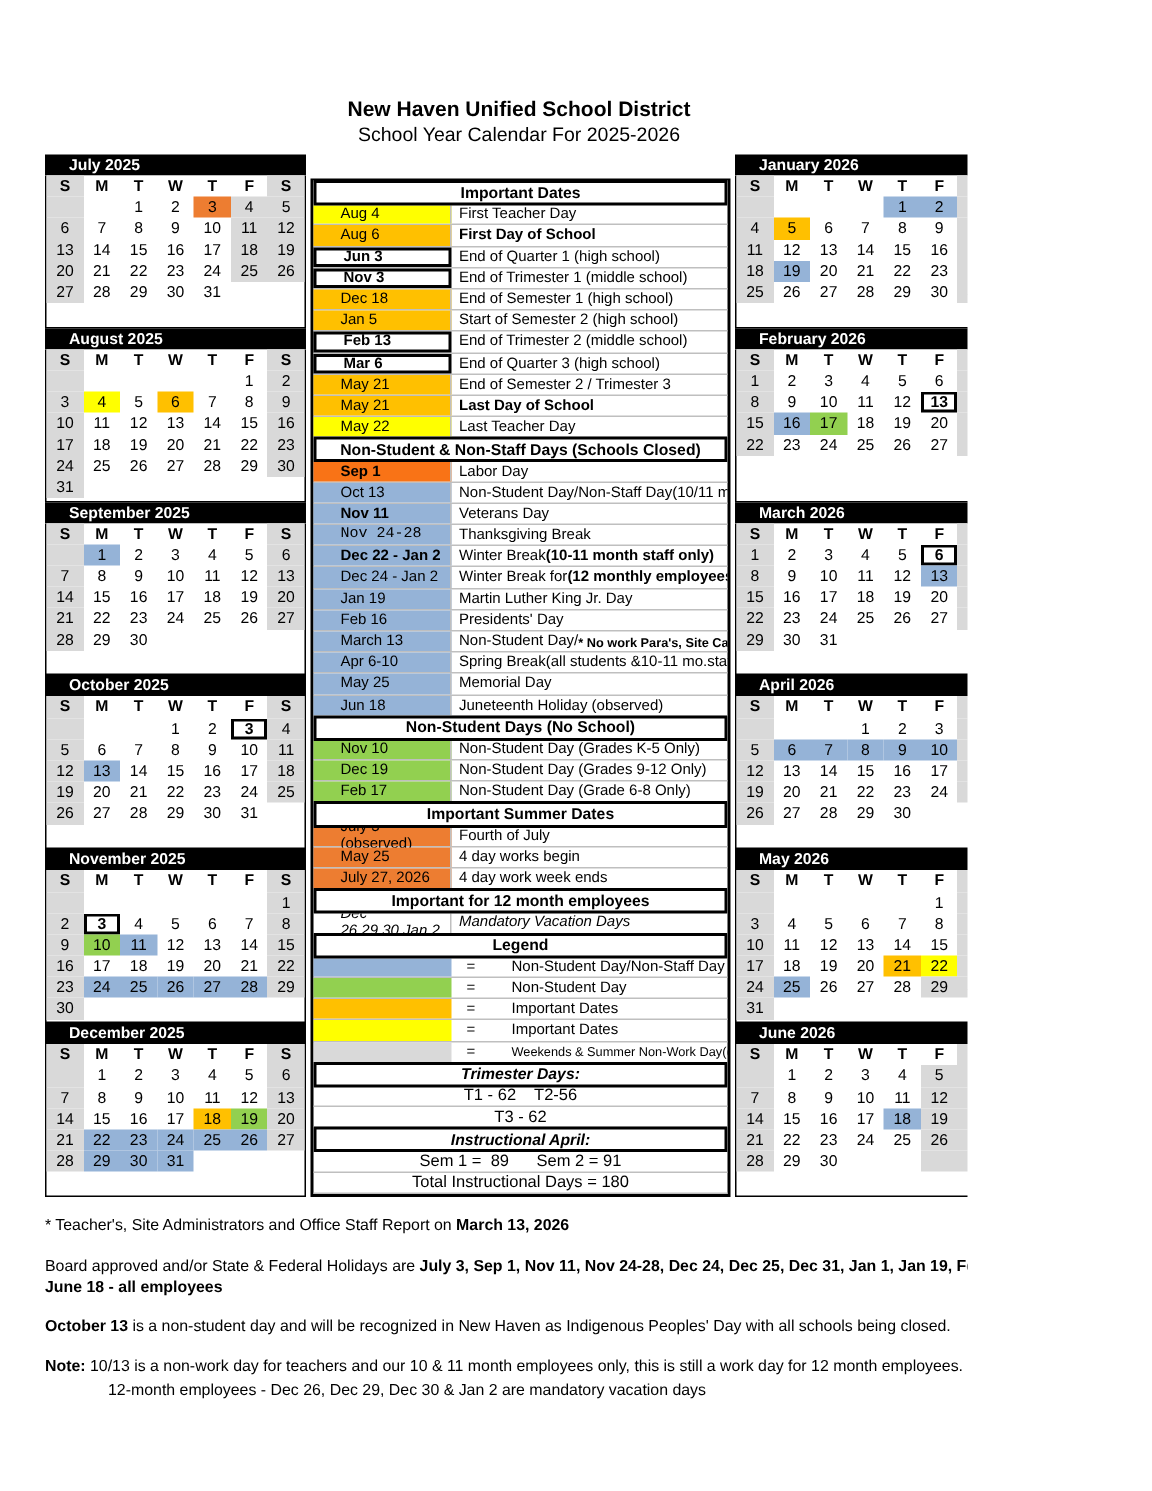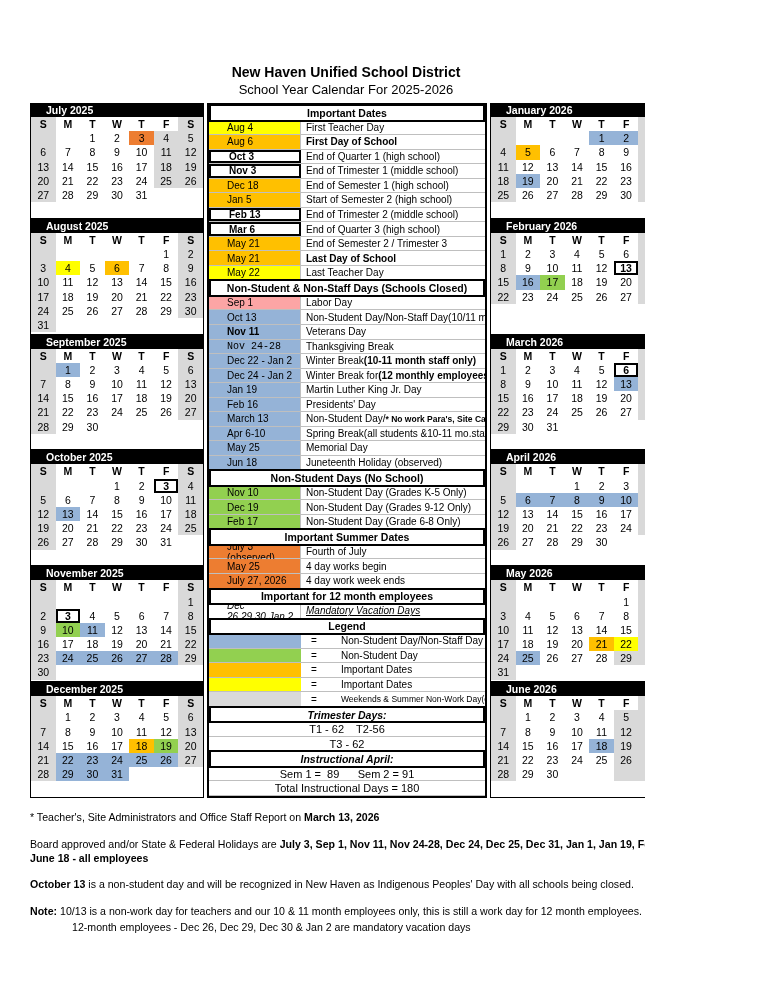--- a/index.html
+++ b/index.html
@@ -12,33 +12,33 @@
   .months-col { width:174px; min-width:174px; display:flex; flex-direction:column; }
   .month-panel { flex:1 1 0; display:flex; flex-direction:column; min-height:0; }
   .month-title { background:#000; color:#fff; font-weight:bold; font-size:10.5px; height:14px; line-height:14px; padding-left:16px; }
   .month-grid { flex:1; border:1px solid #000; border-top:none; background:#fff;
                 display:grid; grid-template-columns:repeat(7,1fr); grid-auto-rows:14.2px;
                 font-size:10.5px; text-align:center; align-items:stretch; }
   .dcell { line-height:14.2px; height:14.2px; }
   .dowh { font-weight:bold; }
   .gray { background:#D9D9D9; }
   .boxed { box-shadow: inset 0 0 0 2px #000; font-weight:bold; background:#fff; }
-  .middle-col { flex:1; border:2px solid #000; display:flex; flex-direction:column; background:#fff; min-width:0; }
+  .middle-col { flex:1; border:2px solid #000; display:flex; flex-direction:column; background:#fff; min-width:0;margin-top:16px; }
   .m-header { flex:1 1 0; min-height:0; border:2px solid #000; margin:-1px 0; z-index:1;
               font-weight:bold; font-size:10.5px; text-align:center;
               display:flex; align-items:center; justify-content:center; background:#fff; }
   .m-header.it { font-style:italic; }
   .m-row { flex:1 1 0; min-height:0; display:flex; align-items:stretch; border-bottom:1px solid #BFBFBF; font-size:10px; }
   .m-date { width:92px; min-width:92px; padding-left:18px; display:flex; align-items:center; border-right:1px solid #BFBFBF; box-sizing:border-box; }
   .m-date.box { border:2px solid #000; font-weight:bold; }
   .m-date.it { font-style:italic; }
   .m-desc { flex:1; padding-left:5px; display:flex; align-items:center; min-width:0; white-space:nowrap; overflow:hidden; }
   .m-desc .b { font-weight:bold; }
   .m-desc .sm { font-size:8.5px; font-weight:bold; }
-  .m-desc .i { font-style:italic;text-decoration:underline; }
+  .m-desc .i { font-style:italic; }
   .m-swatch { width:92px; min-width:92px; }
   .m-eq { width:26px; min-width:26px; display:flex; align-items:center; justify-content:center; }
   .m-ltext { flex:1; padding-left:14px; display:flex; align-items:center; white-space:nowrap; overflow:hidden; }
   .m-ltext.sm { font-size:8.5px; }
   .m-center { flex:1 1 0; min-height:0; display:flex; align-items:center; justify-content:center;
               font-size:11px; border-bottom:1px solid #BFBFBF; white-space:pre; }
   .footnotes { margin-left:30px; margin-top:13px; width:706px; font-size:10.6px; line-height:1.3; }
   .fn { margin-bottom:13px; }
   .fn.tight { margin-bottom:2px; }
   .fn.indent { padding-left:42px; }
@@ -359,21 +359,21 @@
             <span>First Teacher Day</span>
           </div>
         </div>
         <div class="m-row">
           <div class="m-date" style="background: rgb(255, 192, 0);">Aug 6</div>
           <div class="m-desc">
             <span class="b">First Day of School</span>
           </div>
         </div>
         <div class="m-row">
-          <div class="m-date box">Oct 3</div>
+          <div class="m-date box">Jun 3</div>
           <div class="m-desc">
             <span>End of Quarter 1 (high school)</span>
           </div>
         </div>
         <div class="m-row">
           <div class="m-date box">Nov 3</div>
           <div class="m-desc">
             <span>End of Trimester 1 (middle school)</span>
           </div>
         </div>
@@ -414,21 +414,21 @@
           </div>
         </div>
         <div class="m-row">
           <div class="m-date" style="background: rgb(255, 255, 0);">May 22</div>
           <div class="m-desc">
             <span>Last Teacher Day</span>
           </div>
         </div>
         <div class="m-header">Non-Student &amp; Non-Staff Days (Schools Closed)</div>
         <div class="m-row">
-          <div class="m-date" style="background: #fca5a5;">Sep 1</div>
+          <div class="m-date" style="background: #f97316; font-weight: bold;">Sep 1</div>
           <div class="m-desc">
             <span>Labor Day</span>
           </div>
         </div>
         <div class="m-row">
           <div class="m-date" style="background: rgb(149, 179, 215);">Oct 13</div>
           <div class="m-desc">
             <span>Non-Student Day/Non-Staff Day(10/11 mo.)</span>
           </div>
         </div>
@@ -438,21 +438,21 @@
             <span>Veterans Day</span>
           </div>
         </div>
         <div class="m-row">
           <div class="m-date" style="background: rgb(149, 179, 215); font-family: Liberation Mono, monospace;">Nov 24-28</div>
           <div class="m-desc">
             <span>Thanksgiving Break</span>
           </div>
         </div>
         <div class="m-row">
-          <div class="m-date" style="background: rgb(149, 179, 215);">Dec 22 - Jan 2</div>
+          <div class="m-date" style="background: rgb(149, 179, 215); font-weight: bold;">Dec 22 - Jan 2</div>
           <div class="m-desc">
             <span>Winter Break </span>
             <span class="b">(10-11 month staff only)</span>
           </div>
         </div>
         <div class="m-row">
           <div class="m-date" style="background: rgb(149, 179, 215);">Dec 24 - Jan 2</div>
           <div class="m-desc">
             <span>Winter Break for </span>
             <span class="b">(12 monthly employees)</span>

